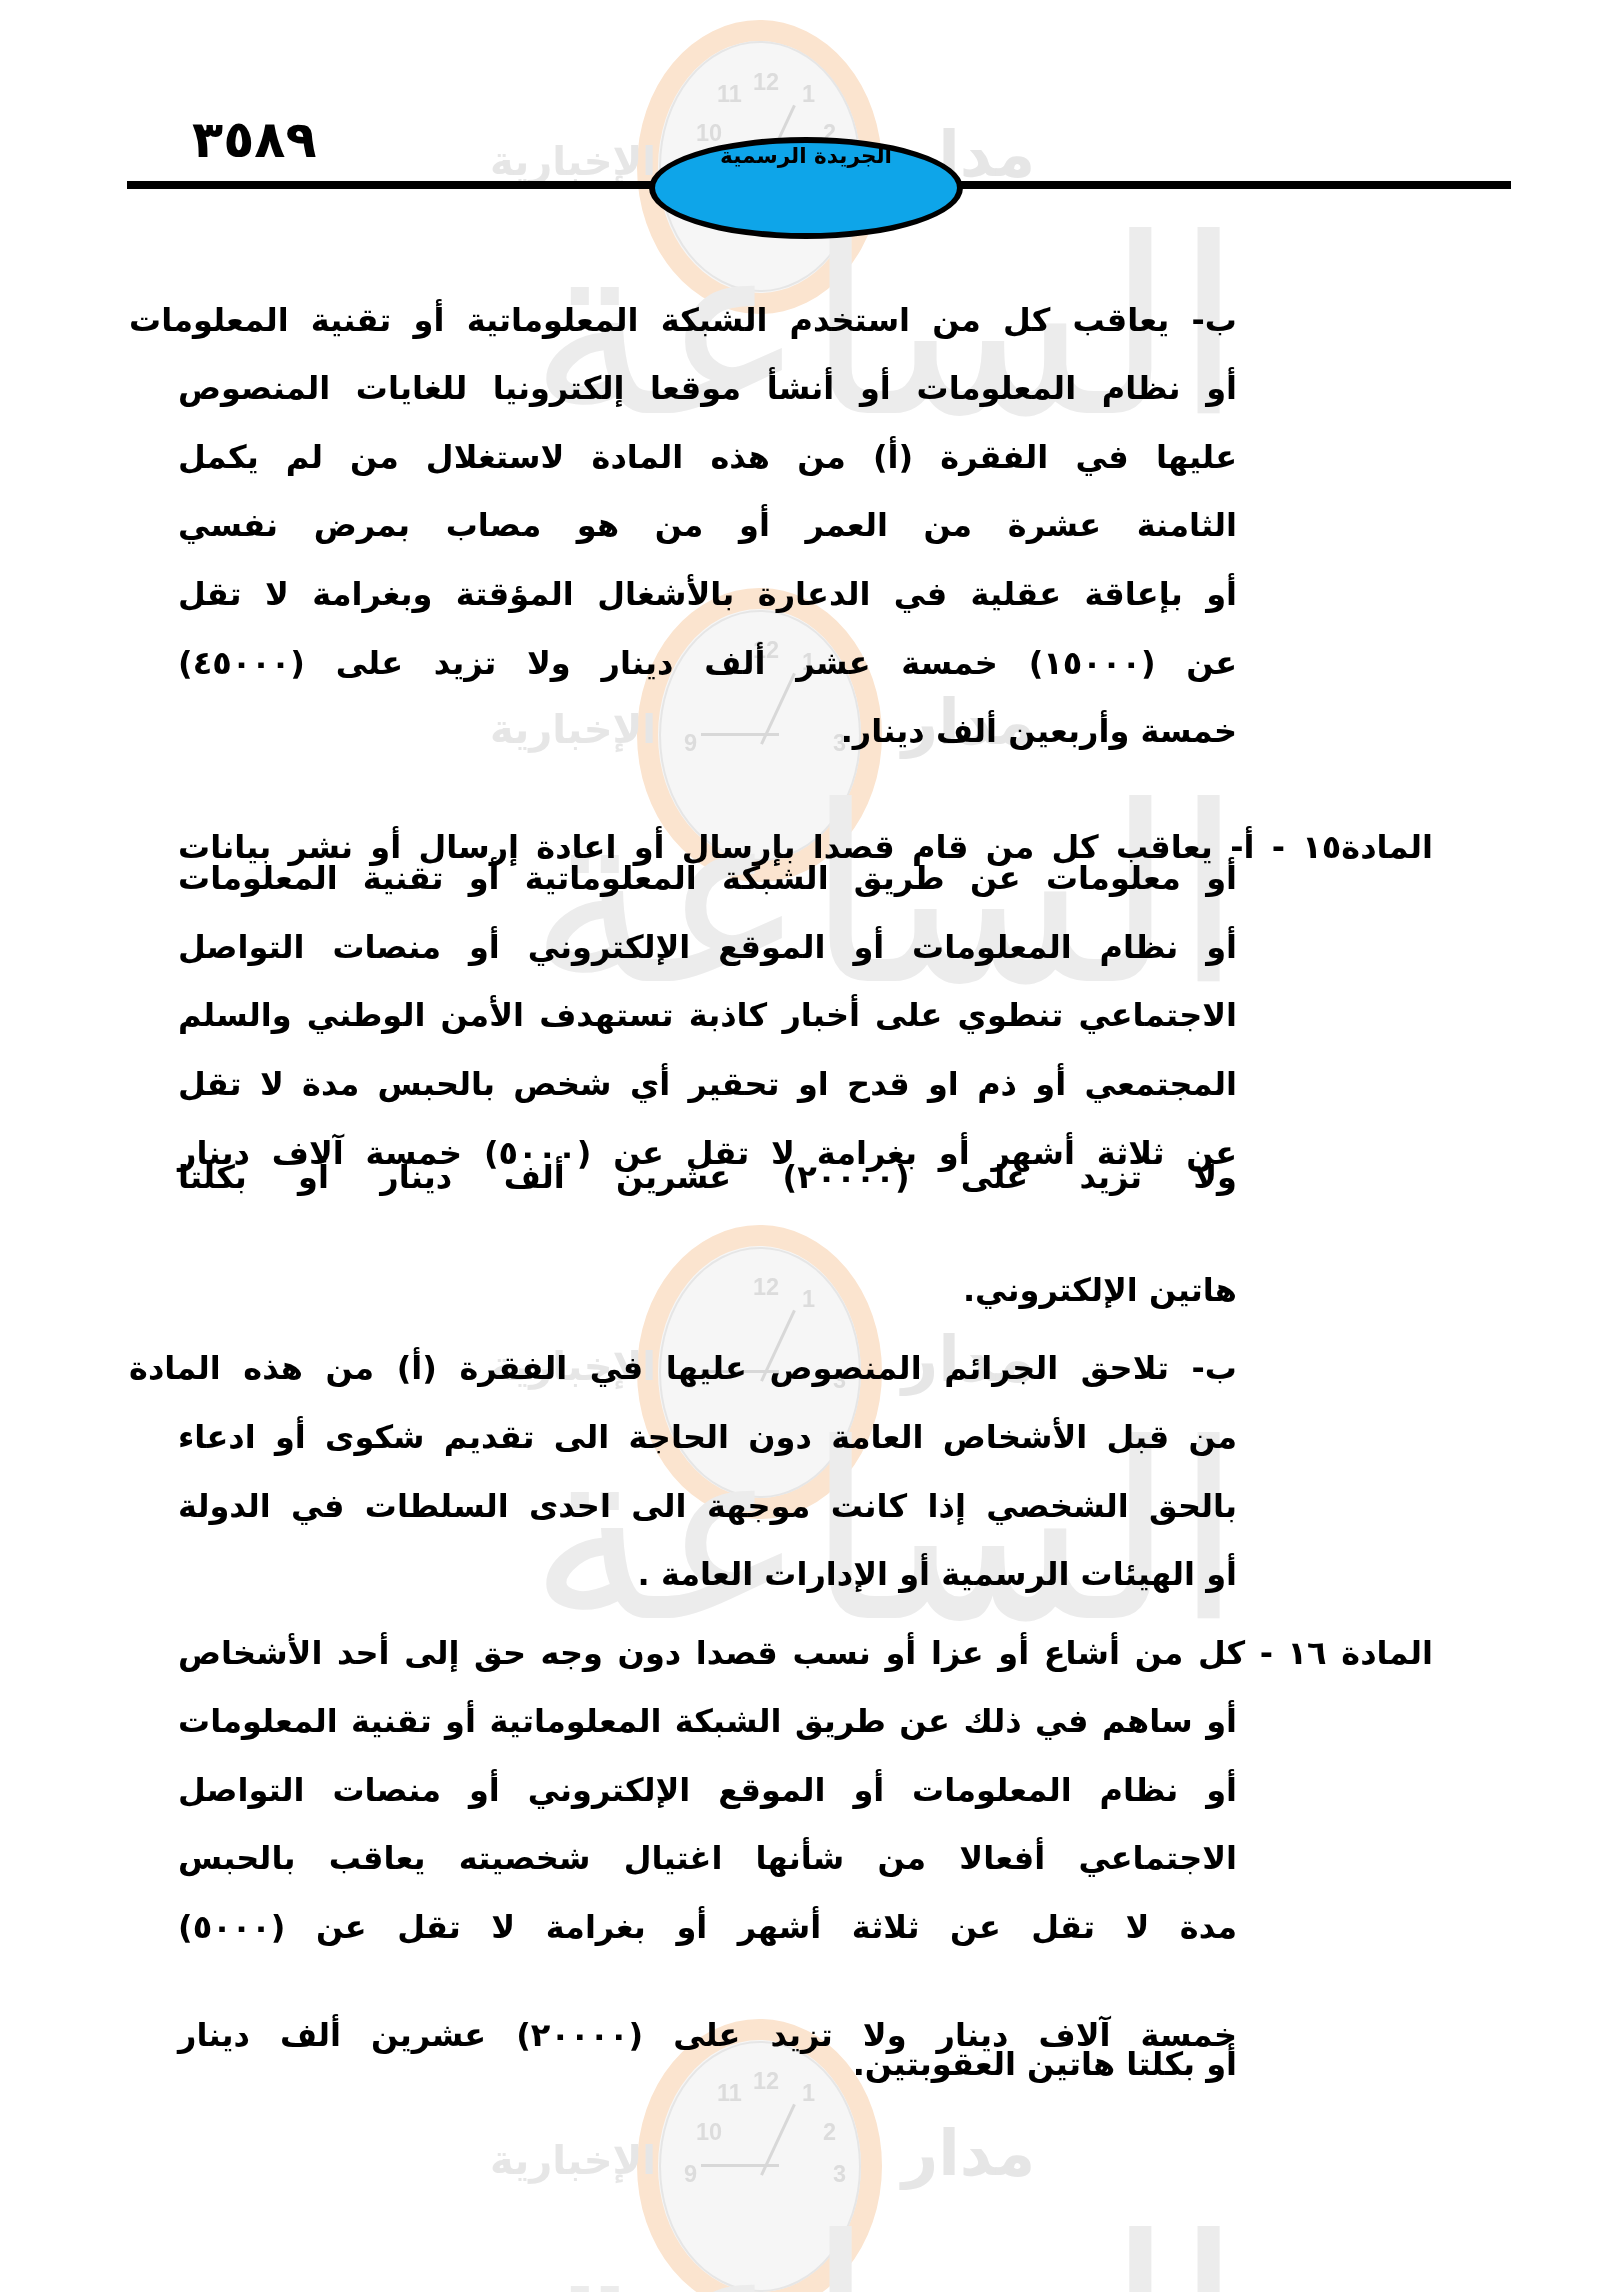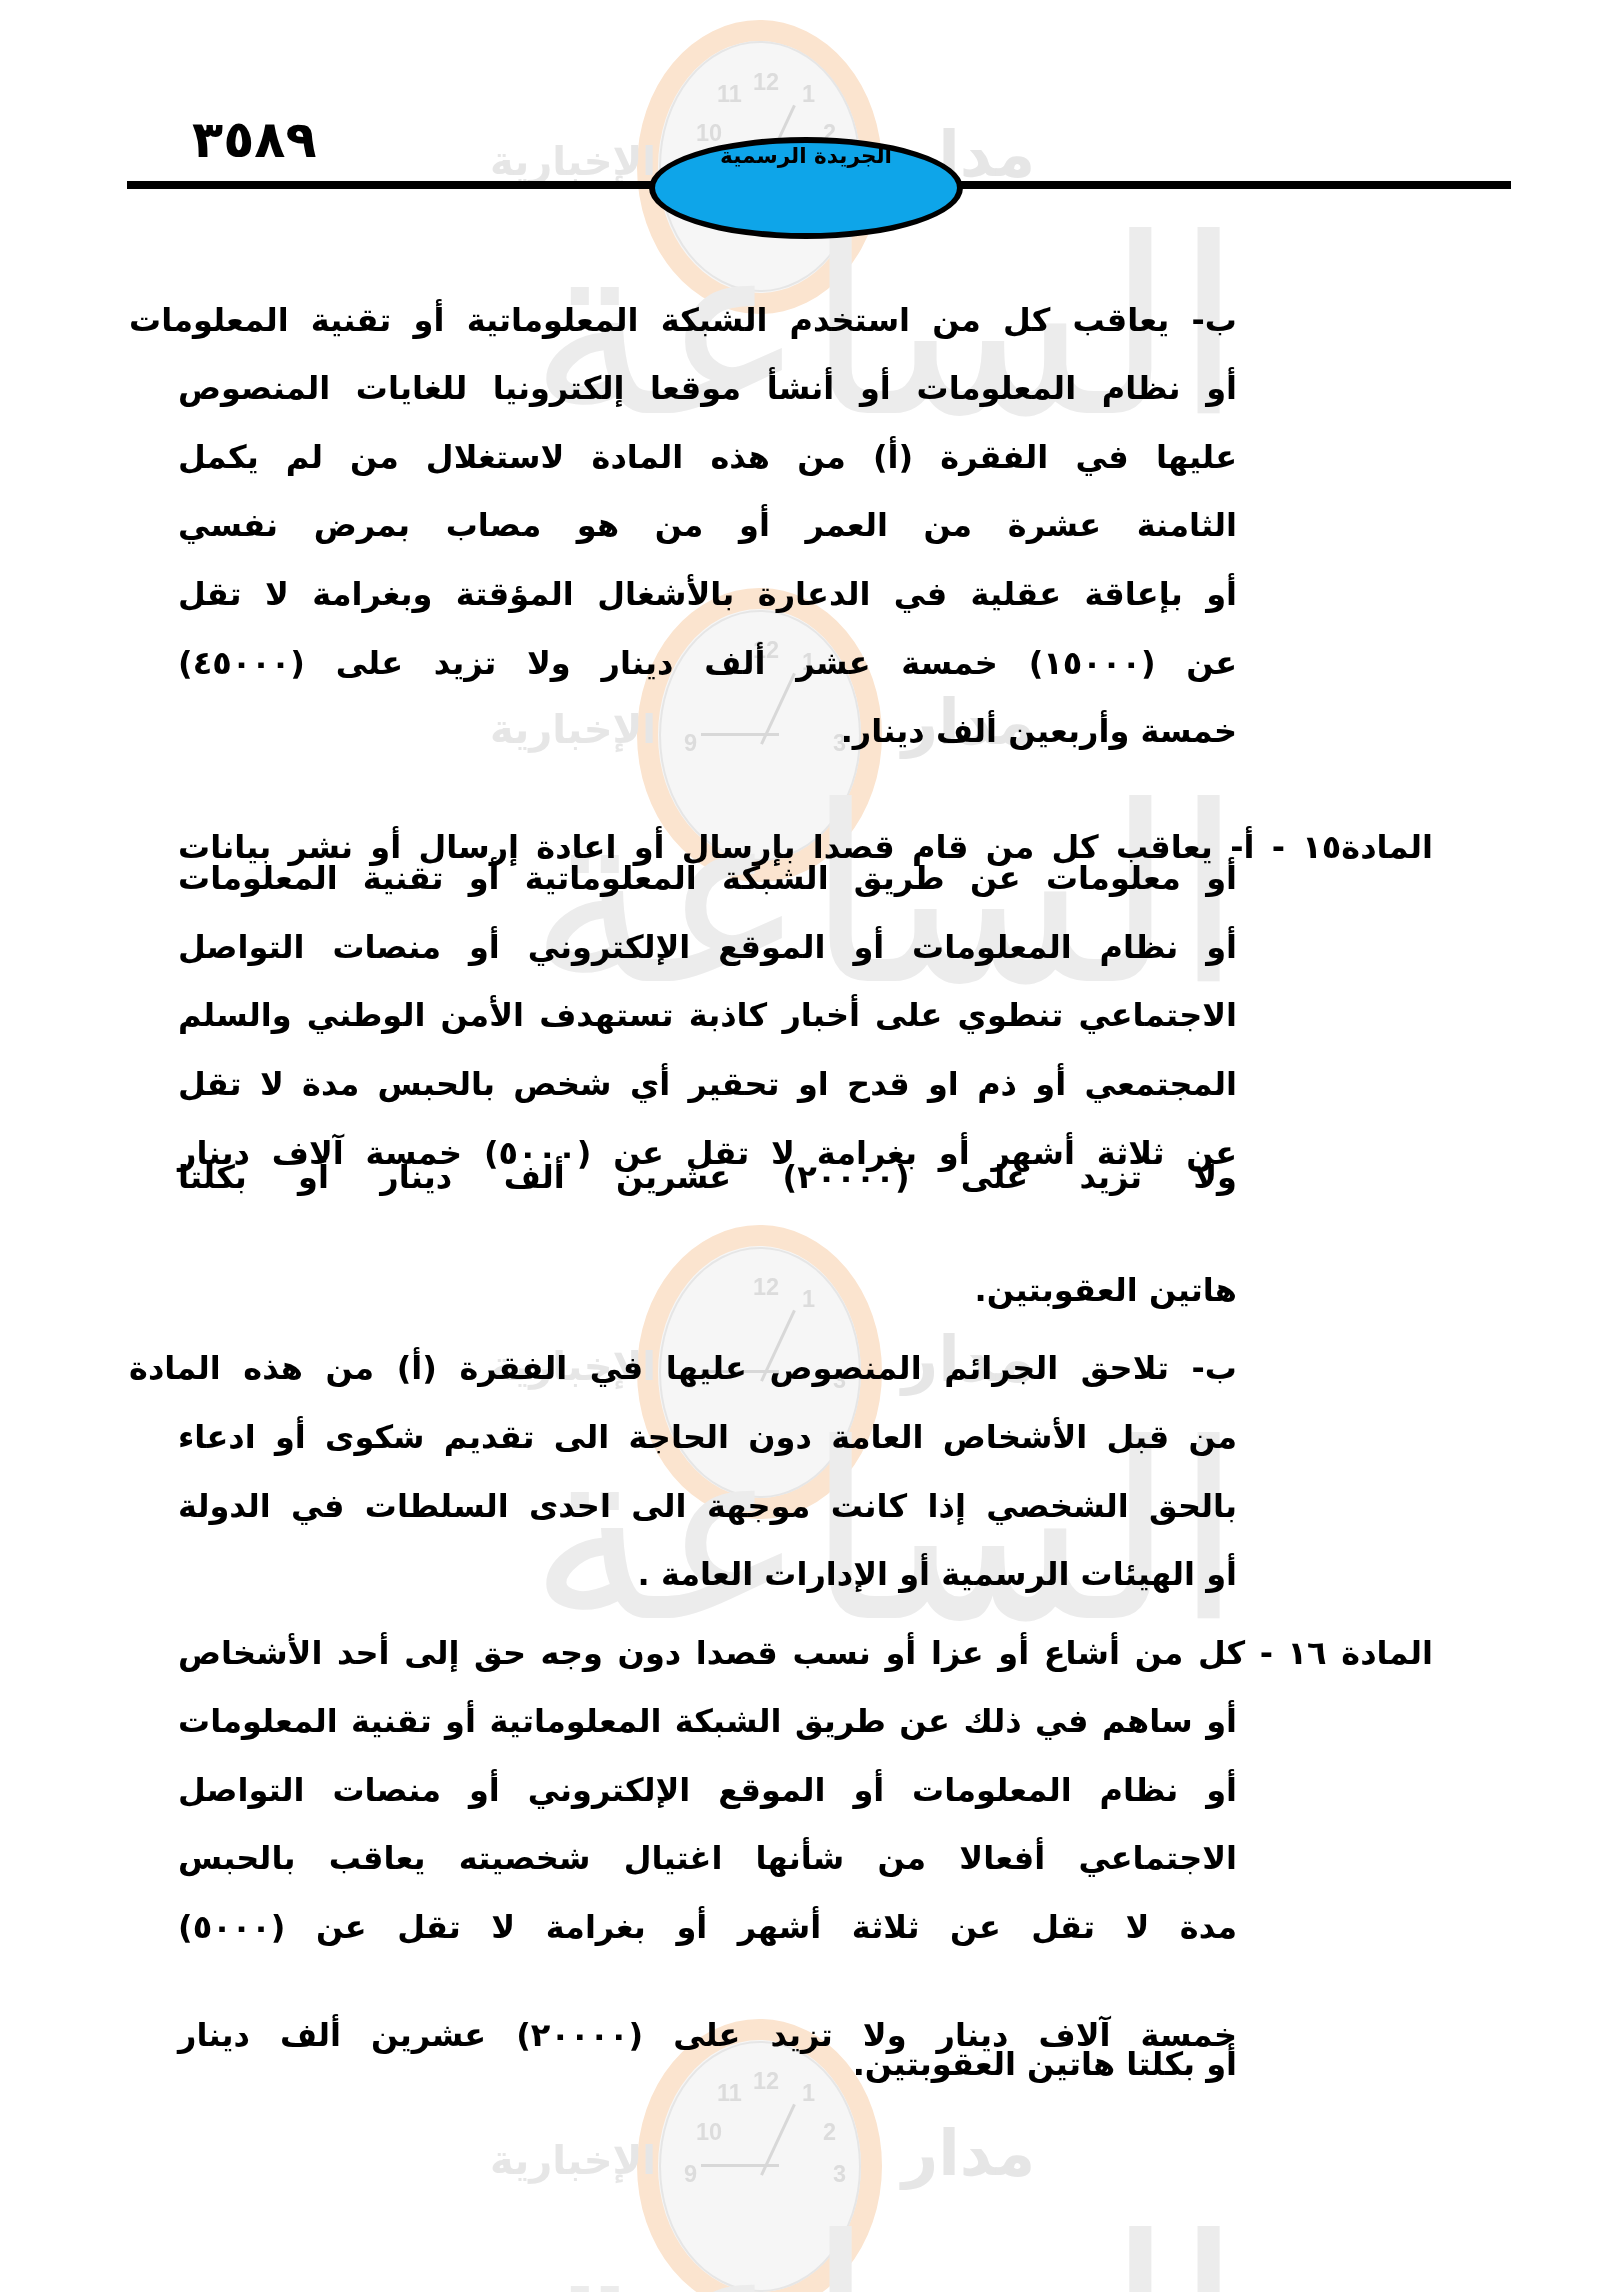--- a/index.html
+++ b/index.html
@@ -241,21 +241,21 @@
   </div>
 
   <div>
     <div class="line a15" style="top:798px;">المادة١٥ - أ- يعاقب كل من قام قصدا بإرسال أو اعادة إرسال أو نشر بيانات</div>
     <div class="line a15 cont" style="top:829px;">أو معلومات عن طريق الشبكة المعلوماتية أو تقنية المعلومات</div>
     <div class="line a15 cont" style="top:898px;">أو نظام المعلومات أو الموقع الإلكتروني أو منصات التواصل</div>
     <div class="line a15 cont" style="top:966px;">الاجتماعي تنطوي على أخبار كاذبة تستهدف الأمن الوطني والسلم</div>
     <div class="line a15 cont" style="top:1035px;">المجتمعي أو ذم او قدح او تحقير أي شخص بالحبس مدة لا تقل</div>
     <div class="line a15 cont" style="top:1104px;">عن ثلاثة أشهر أو بغرامة لا تقل عن (٥٠٠٠) خمسة آلاف دينار</div>
     <div class="line a15 cont" style="top:1128px;">ولا تزيد على (٢٠٠٠٠) عشرين ألف دينار أو بكلتا</div>
-    <div class="line a15 cont last" style="top:1241px;">هاتين العقوبتين.</div>
+    <div class="line a15 cont last" style="top:1241px;">هاتين الإلكتروني.</div>
   </div>
 
   <div>
     <div class="line pb first" style="top:1319px;">ب- تلاحق الجرائم المنصوص عليها في الفقرة (أ) من هذه المادة</div>
     <div class="line pb" style="top:1388px;">من قبل الأشخاص العامة دون الحاجة الى تقديم شكوى أو ادعاء</div>
     <div class="line pb" style="top:1457px;">بالحق الشخصي إذا كانت موجهة الى احدى السلطات في الدولة</div>
     <div class="line pb last" style="top:1525px;">أو الهيئات الرسمية أو الإدارات العامة .</div>
   </div>
 
   <div>

